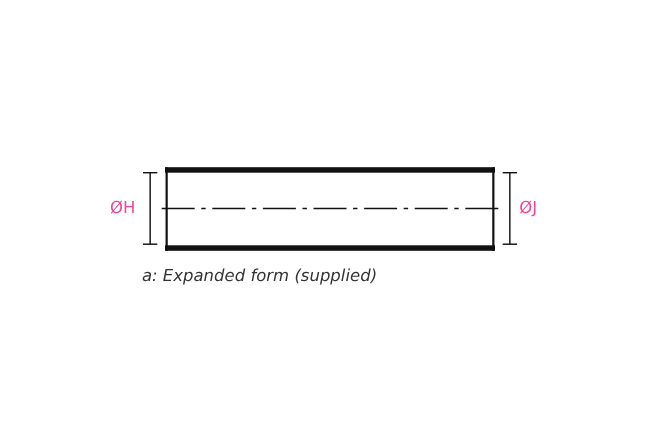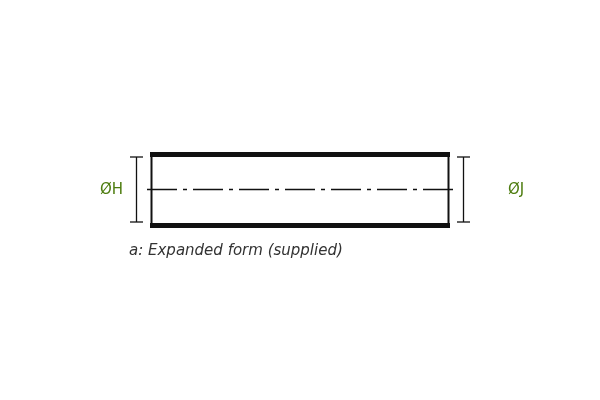--- a/index.html
+++ b/index.html
@@ -2,21 +2,21 @@
 <html><head>
   <meta charset="utf-8">
   <style>
     html, body { margin: 0; padding: 0; background: #ffffff; }
     body { width: 600px; height: 400px; position: relative; overflow: hidden; }
     #canvas { position: absolute; left: 0; top: 0; width: 600px; height: 400px; }
     .dim-label {
       position: absolute;
       font-family: "DejaVu Sans", sans-serif;
       font-size: 15px;
-      color: #4d7c0f;
+      color: #ec4899;
       line-height: 1;
     }
     .caption {
       position: absolute;
       font-family: "DejaVu Sans", sans-serif;
       font-style: italic;
       font-size: 15px;
       color: #333333;
       white-space: nowrap;
       margin-left: 31px;
@@ -43,15 +43,15 @@
 
   <g>
     <line x1="463.5" y1="157" x2="463.5" y2="222" stroke="#111111" stroke-width="1.3"></line>
     <line x1="457" y1="157" x2="470" y2="157" stroke="#111111" stroke-width="1.3"></line>
     <line x1="457" y1="222" x2="470" y2="222" stroke="#111111" stroke-width="1.3"></line>
   </g>
 </svg>
 
 <div class="dim-label" style="left:100px; top:182px;">ØH</div>
 
-<div class="dim-label" style="left:472px; top:182px;margin-left:36px;">ØJ</div>
+<div class="dim-label" style="left:472px; top:182px;">ØJ</div>
 
 <div class="caption" style="left:98px; top:241px;">a: Expanded form (supplied)</div>
 
 </body></html>

